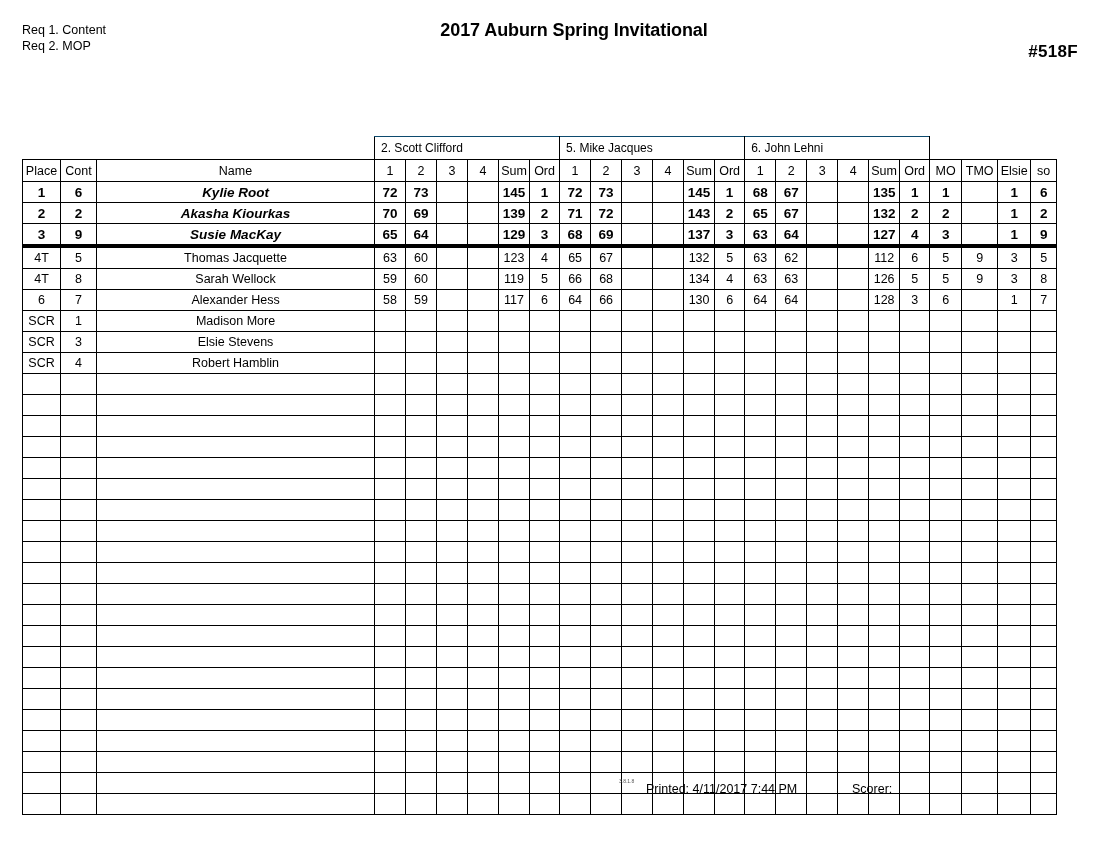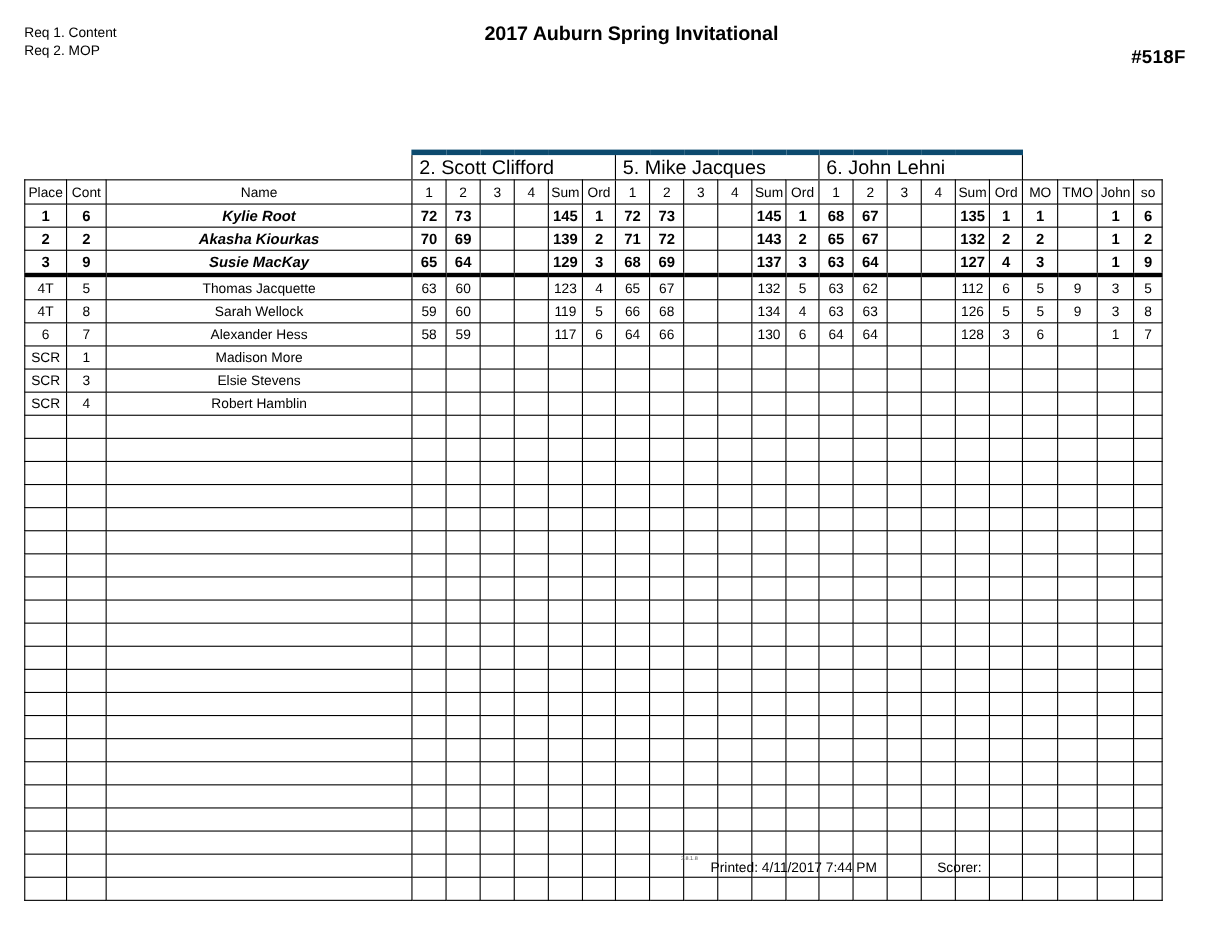--- a/index.html
+++ b/index.html
@@ -90,26 +90,26 @@
     text-align: center;
     vertical-align: middle;
     overflow: hidden;
     white-space: nowrap;
   }
 
   
   tr.judge-band td { height: 22px; border: none; }
   tr.judge-band td.jb-empty { border: none; }
   tr.judge-band td.jb-name {
-    border-top: 5px solid #0c4a6e;
+    border-top: 1px solid #0c4a6e;
     border-left: 1px solid #000;
     border-right: 1px solid #000;
     text-align: left;
     padding-left: 6px;
-    font-size: 18px;
+    font-size: 12px;
   }
 
   
   tr.col-head td { height: 21px; font-size: 12.5px; }
 
   
   td.l { text-align: left; padding-left: 5px; }
 
   
   td.thick-l { border-left: 4px solid #000; }
@@ -219,21 +219,21 @@
           <td>Sum</td>
           <td class="thick-l thick-r ord">Ord</td>
           <td class="thick-l">1</td>
           <td>2</td>
           <td>3</td>
           <td>4</td>
           <td>Sum</td>
           <td class="thick-l thick-r ord">Ord</td>
           <td>MO</td>
           <td>TMO</td>
-          <td>John</td>
+          <td>Elsie</td>
           <td>so</td>
         </tr>
         <tr class="medal">
           <td>1</td>
           <td>6</td>
           <td class="l">Kylie Root</td>
           <td class="thick-l">72</td>
           <td>73</td>
           <td></td>
           <td></td>

